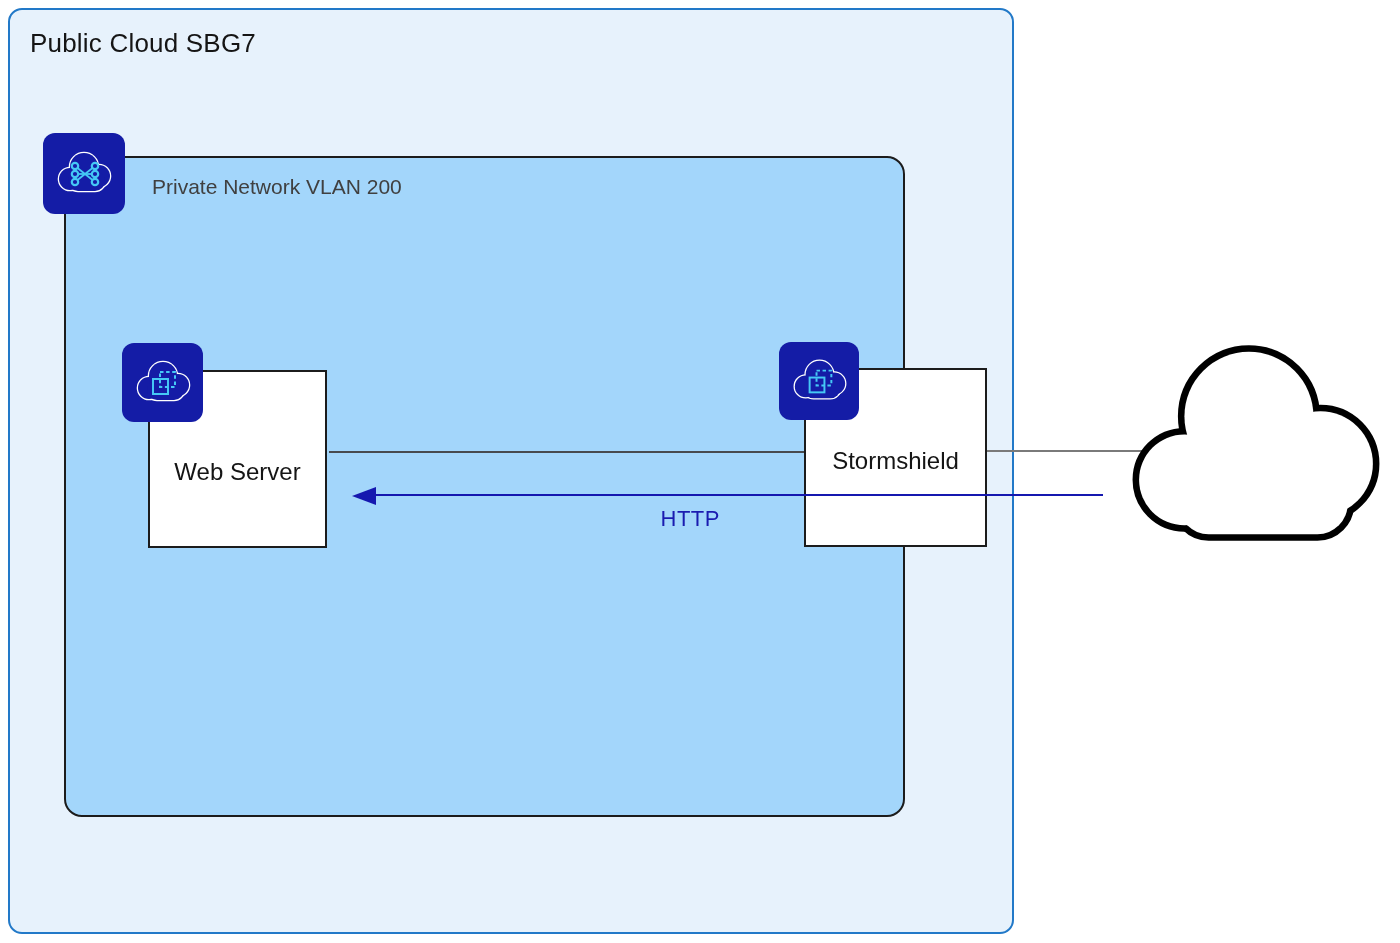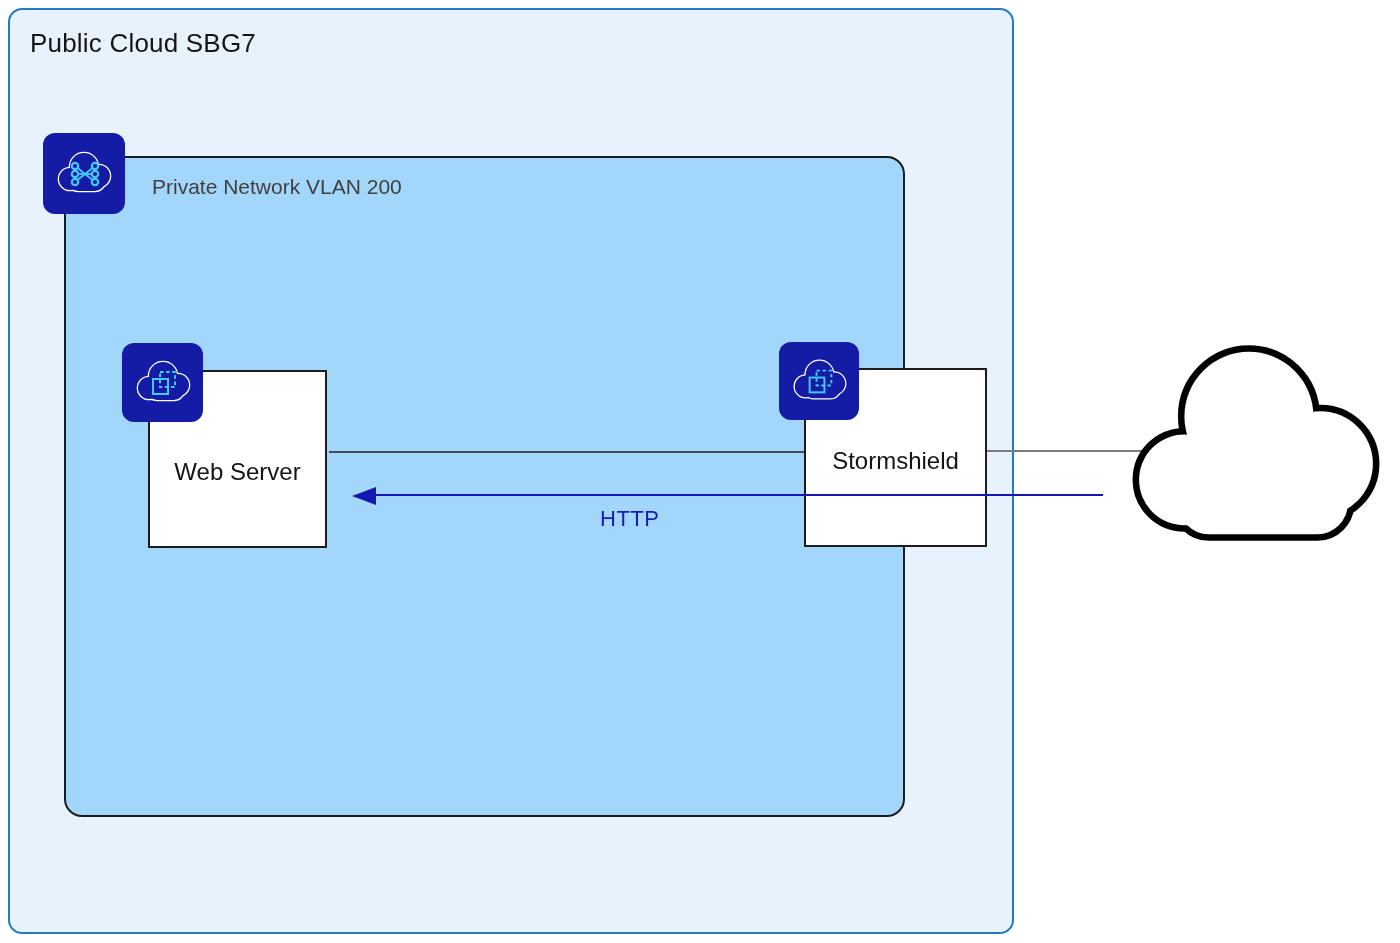--- a/index.html
+++ b/index.html
@@ -47,21 +47,21 @@
   .line{position:absolute;height:0;}
   .line-ws-storm{left:329px;top:451px;width:475px;border-top:2px solid #474a4f;}
   .line-storm-cloud{left:987px;top:450px;width:155px;border-top:2px solid #7a7a7a;}
   .line-http{left:370px;top:494px;width:733px;border-top:2.5px solid #1518af;}
   .arrowhead-left{
     position:absolute;left:352px;top:487px;width:0;height:0;
     border-top:9px solid transparent;border-bottom:9px solid transparent;
     border-right:24px solid #1518af;
   }
   .http-label{
-    position:absolute;left:600px;top:506px;width:120px;text-align:left;
+    position:absolute;left:600px;top:506px;width:120px;text-align:right;
     font-size:22px;color:#1a1bb0;letter-spacing:0.5px;
   }
   
   .svc-icon{
     position:absolute;border-radius:12px;background:#141ca6;
   }
   .icon-vrack{left:43px;top:133px;width:82px;height:81px;}
   .icon-web{left:122px;top:343px;width:81px;height:79px;}
   .icon-storm{left:779px;top:342px;width:80px;height:78px;}
   .svc-icon svg{position:absolute;left:0;top:0;width:100%;height:100%;}

